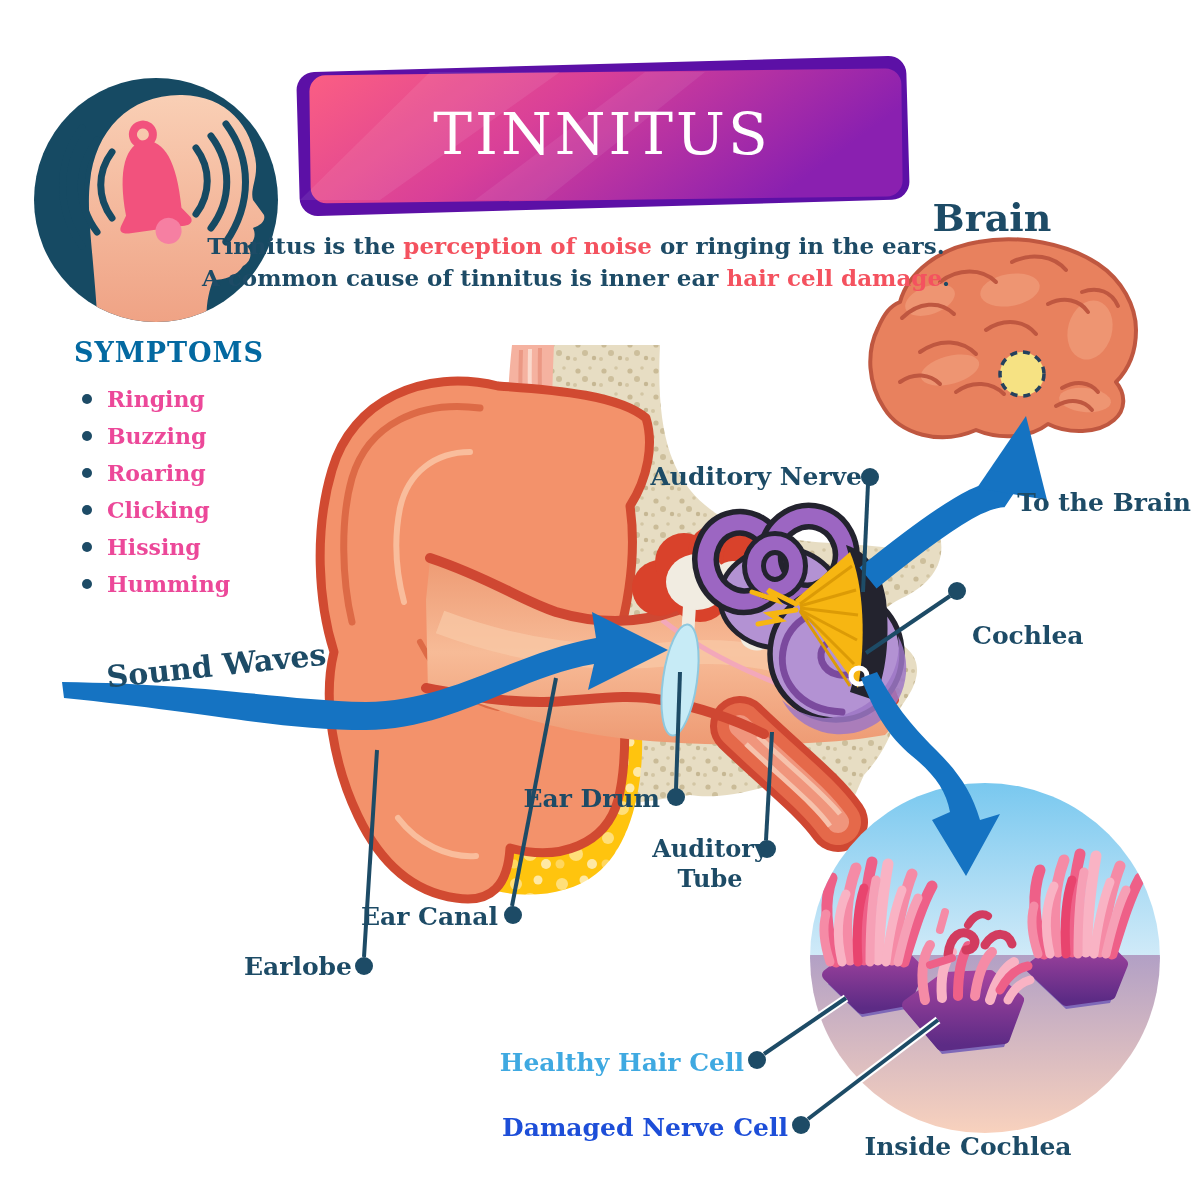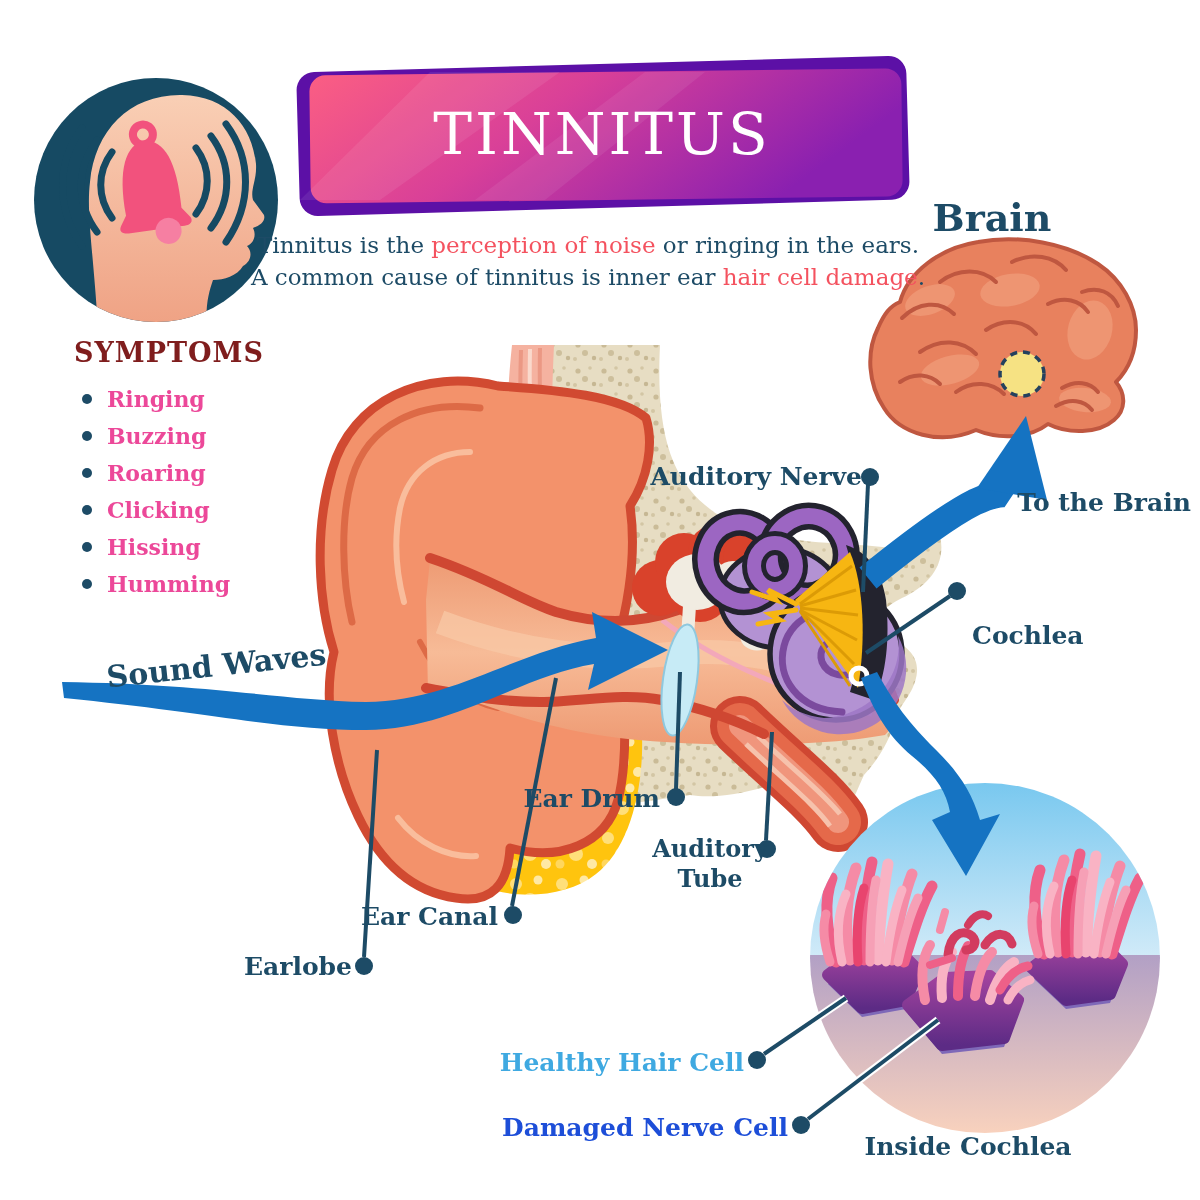--- a/index.html
+++ b/index.html
@@ -3,24 +3,24 @@
 <meta charset="utf-8">
 <style>
   html,body{margin:0;padding:0;background:#fff;}
   .canvas{position:relative;width:1200px;height:1200px;background:#ffffff;overflow:hidden;
           font-family:"DejaVu Serif","Liberation Serif",serif;}
   .art{position:absolute;left:0;top:0;width:1200px;height:1200px;}
   .lbl{position:absolute;color:#1d4b66;font-weight:bold;font-size:25px;white-space:nowrap;}
   .ctr{transform:translate(-50%,-50%);}
   .title{position:absolute;left:602px;top:134px;transform:translate(-50%,-50%);
          color:#ffffff;font-size:58px;font-weight:normal;letter-spacing:3px;white-space:nowrap;}
-  .desc{position:absolute;left:16px;width:1144px;text-align:center;color:#1d4b66;
-        font-weight:normal;font-size:23px;}
+  .desc{position:absolute;left:4px;width:1144px;text-align:center;color:#1d4b66;
+        font-weight:bold;font-size:23px;}
   .desc .hl{color:#f4525f;}
-  .sym-head{position:absolute;left:74px;top:337px;color:#7f1d1d;font-weight:bold;
+  .sym-head{position:absolute;left:74px;top:337px;color:#0369a1;font-weight:bold;
             font-size:27px;letter-spacing:1px;}
   .sym-list{position:absolute;left:82px;top:380px;}
   .sym-item{display:flex;align-items:center;height:37px;}
   .sym-dot{width:10px;height:10px;border-radius:50%;background:#1d4b66;margin-right:15px;flex:0 0 auto;}
   .sym-txt{color:#ec4899;font-weight:bold;font-size:22px;}
   .sound-waves{position:absolute;left:106px;top:648px;color:#1d4b66;font-weight:bold;
                font-size:30px;transform:rotate(-6deg);white-space:nowrap;}
   .two-line{white-space:pre-line;text-align:center;line-height:30px;font-size:24px;}
   .lbl-lightblue{color:#3fa9e1;}
   .lbl-magenta{color:#1d4ed8;}

